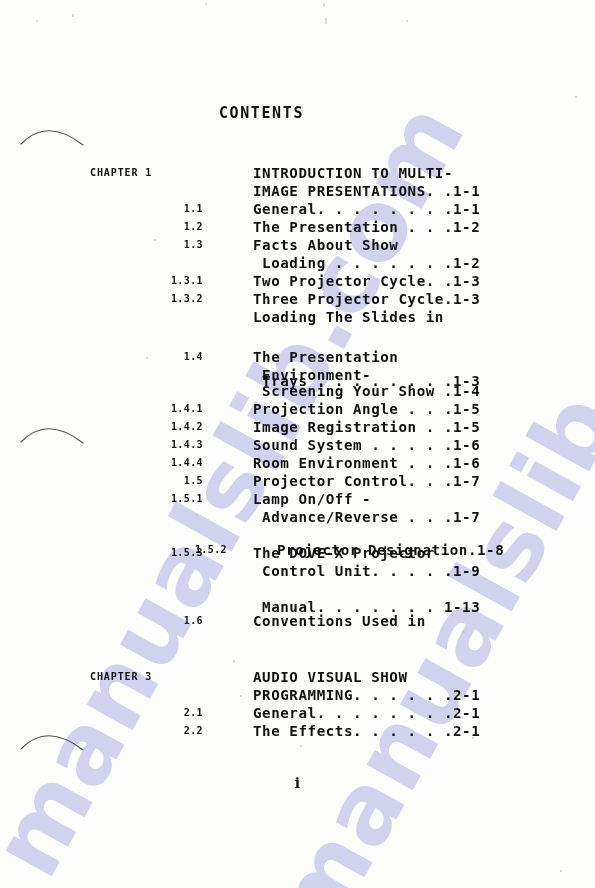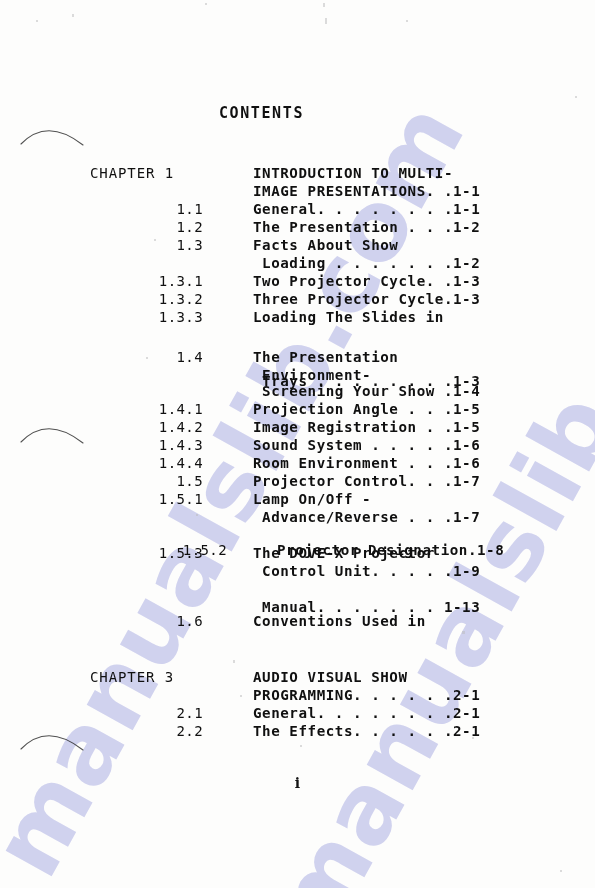--- a/index.html
+++ b/index.html
@@ -80,22 +80,22 @@
     height: 18px;
     line-height: 18px;
     white-space: pre;
     color: #101010;
   }
   .toc-num {
     position: absolute;
     left: 40px;
     width: 163px;
     text-align: right;
-    font-size: 14px;
-    font-weight: 400;
+    font-size: 10px;
+    font-weight: 700;
     letter-spacing: 0.4px;
     white-space: pre;
   }
   .toc-num.chapter {
     left: 40px;
     width: 163px;
     text-align: left;
     padding-left: 50px;
     box-sizing: border-box;
     letter-spacing: 0.9px;
@@ -188,21 +188,21 @@
 
     <div id="toc">
         <div class="toc-row" style="top: 164px;"><span class="toc-num chapter">CHAPTER 1</span><span class="toc-title">INTRODUCTION TO MULTI-</span></div>
         <div class="toc-row" style="top: 182px;"><span class="toc-num"></span><span class="toc-title">IMAGE PRESENTATIONS. .1-1</span></div>
         <div class="toc-row" style="top: 200px;"><span class="toc-num">1.1</span><span class="toc-title">General. . . . . . . .1-1</span></div>
         <div class="toc-row" style="top: 218px;"><span class="toc-num">1.2</span><span class="toc-title">The Presentation . . .1-2</span></div>
         <div class="toc-row" style="top: 236px;"><span class="toc-num">1.3</span><span class="toc-title">Facts About Show</span></div>
         <div class="toc-row" style="top: 254px;"><span class="toc-num"></span><span class="toc-title"> Loading . . . . . . .1-2</span></div>
         <div class="toc-row" style="top: 272px;"><span class="toc-num">1.3.1</span><span class="toc-title">Two Projector Cycle. .1-3</span></div>
         <div class="toc-row" style="top: 290px;"><span class="toc-num">1.3.2</span><span class="toc-title">Three Projector Cycle.1-3</span></div>
-        <div class="toc-row" style="top: 308px;"><span class="toc-num">1.3.3</span><span class="toc-title">Loading The Slides in</span></div>
+        <div class="toc-row" style="top: 308px;"><span class="toc-title">Loading The Slides in</span></div>
         <div class="toc-row" style="top: 340px; margin-top: 32px;"><span class="toc-num"></span><span class="toc-title"> Trays . . . . . . . .1-3</span></div>
         <div class="toc-row" style="top: 348px;"><span class="toc-num">1.4</span><span class="toc-title">The Presentation</span></div>
         <div class="toc-row" style="top: 366px;"><span class="toc-num"></span><span class="toc-title"> Environment-</span></div>
         <div class="toc-row" style="top: 382px;"><span class="toc-num"></span><span class="toc-title"> Screening Your Show .1-4</span></div>
         <div class="toc-row" style="top: 400px;"><span class="toc-num">1.4.1</span><span class="toc-title">Projection Angle . . .1-5</span></div>
         <div class="toc-row" style="top: 418px;"><span class="toc-num">1.4.2</span><span class="toc-title">Image Registration . .1-5</span></div>
         <div class="toc-row" style="top: 436px;"><span class="toc-num">1.4.3</span><span class="toc-title">Sound System . . . . .1-6</span></div>
         <div class="toc-row" style="top: 454px;"><span class="toc-num">1.4.4</span><span class="toc-title">Room Environment . . .1-6</span></div>
         <div class="toc-row" style="top: 472px;"><span class="toc-num">1.5</span><span class="toc-title">Projector Control. . .1-7</span></div>
         <div class="toc-row" style="top: 490px;"><span class="toc-num">1.5.1</span><span class="toc-title">Lamp On/Off -</span></div>

